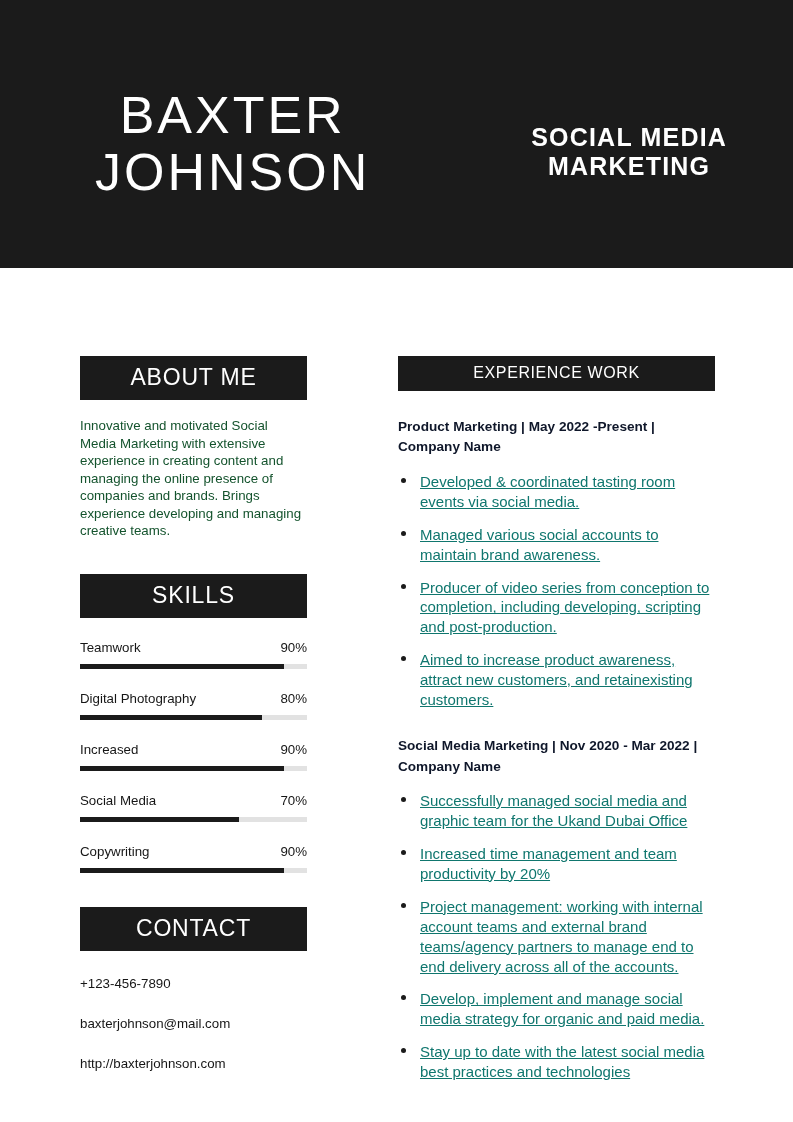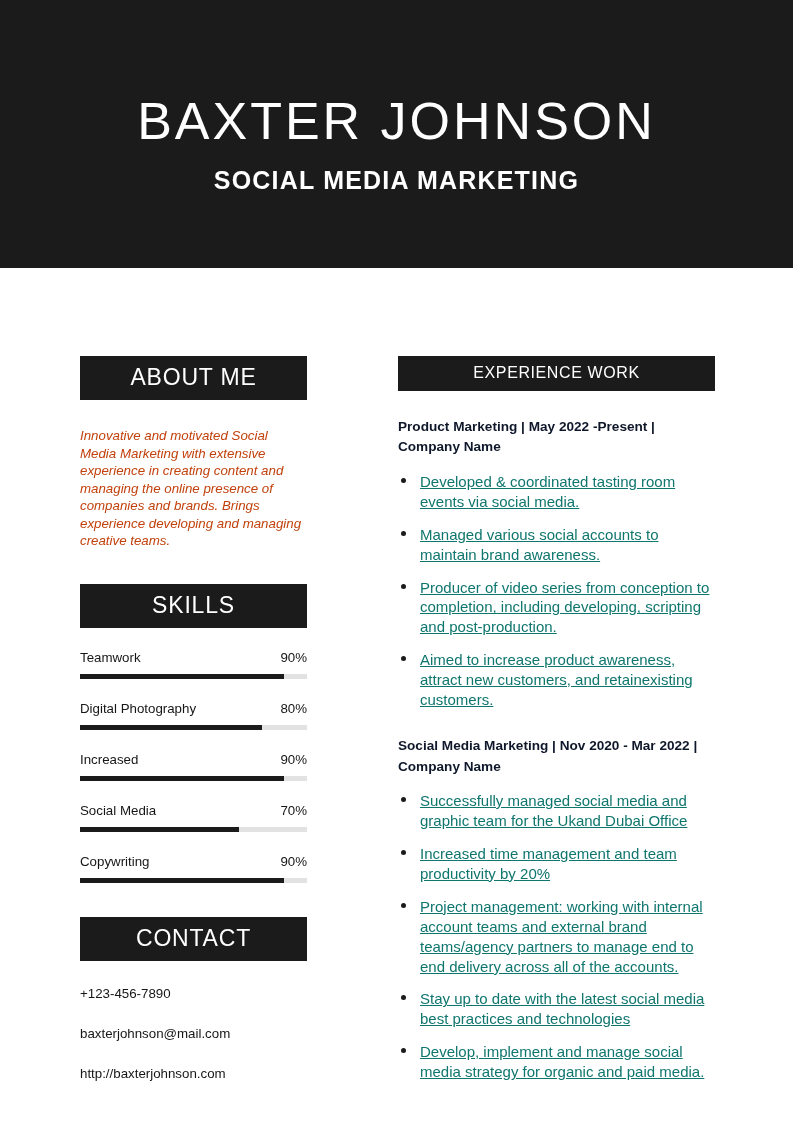--- a/index.html
+++ b/index.html
@@ -14,21 +14,21 @@
     color: #1a1a1a;
     position: relative;
     overflow: hidden;
   }
 
   
   .header {
     background: #1b1b1b;
     height: 268px;
     display: flex;
-    flex-direction: column;
+    flex-direction: row;
     align-items: center;
     justify-content: center;
     box-sizing: border-box;
     padding-top: 20px;
   }
   .header-name {
     color: #ffffff;
     font-size: 52px;
     letter-spacing: 3px;
     font-weight: 400;
@@ -75,23 +75,22 @@
   }
   .bar-right {
     font-size: 16px;
     letter-spacing: 0.6px;
   }
 
   
   .about-text {
     font-size: 13.3px;
     line-height: 1.32;
-    margin-top: 27px;
-    color: #c2410c;
-    font-style: italic;
+    margin-top: 17px;
+    color: #14532d;
   }
 
   
   .skills {
     margin-top: 8px;
   }
   .skill {
     margin-top: 22px;
   }
   .skill-row {
@@ -262,20 +261,20 @@
         <li>Aimed to increase product awareness, attract new customers, and retainexisting customers.</li>
       </ul>
     </div>
 
     <div class="job">
       <div class="job-title">Social Media Marketing | Nov 2020 - Mar 2022 | Company Name</div>
       <ul class="bullets">
         <li>Successfully managed social media and graphic team for the Ukand Dubai Office</li>
         <li>Increased time management and team productivity by 20%</li>
         <li>Project management: working with internal account teams and external brand teams/agency partners to manage end to end delivery across all of the accounts.</li>
+        <li>Develop, implement and manage social media strategy for organic and paid media.</li>
         <li>Stay up to date with the latest social media best practices and technologies</li>
-        <li>Develop, implement and manage social media strategy for organic and paid media.</li>
       </ul>
     </div>
 
   </div>
 
 </div>
 
 </body></html>

